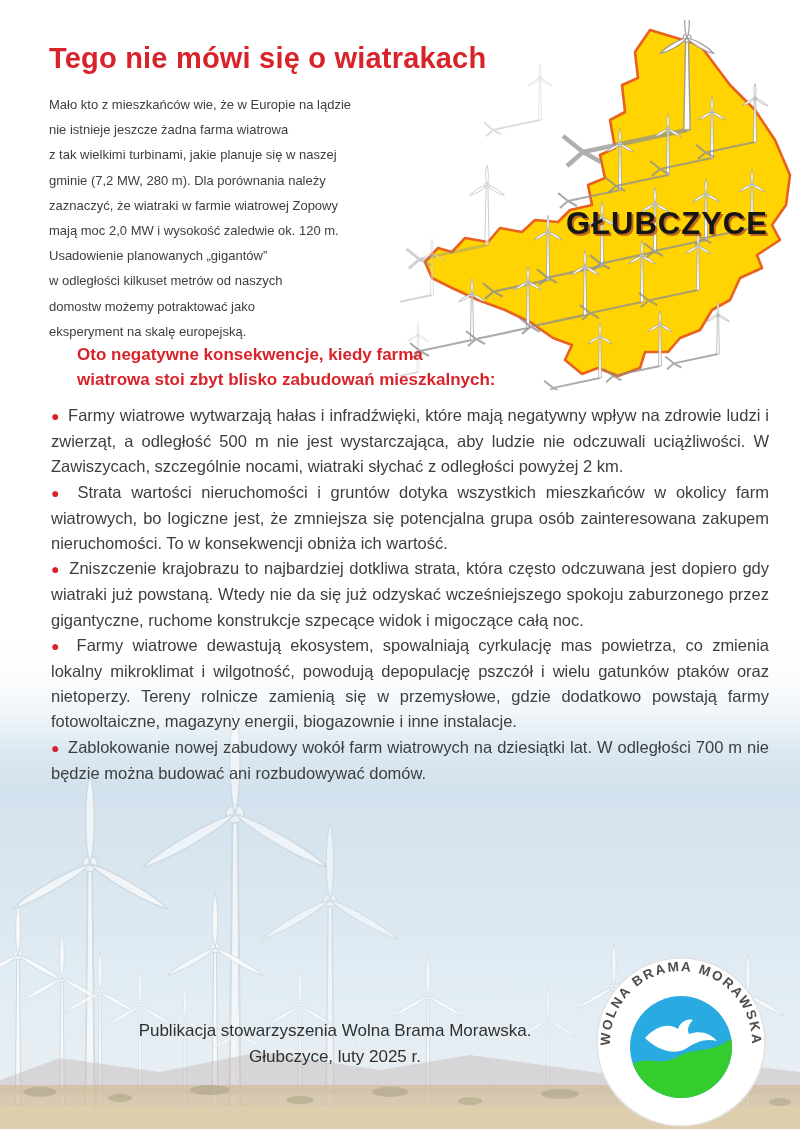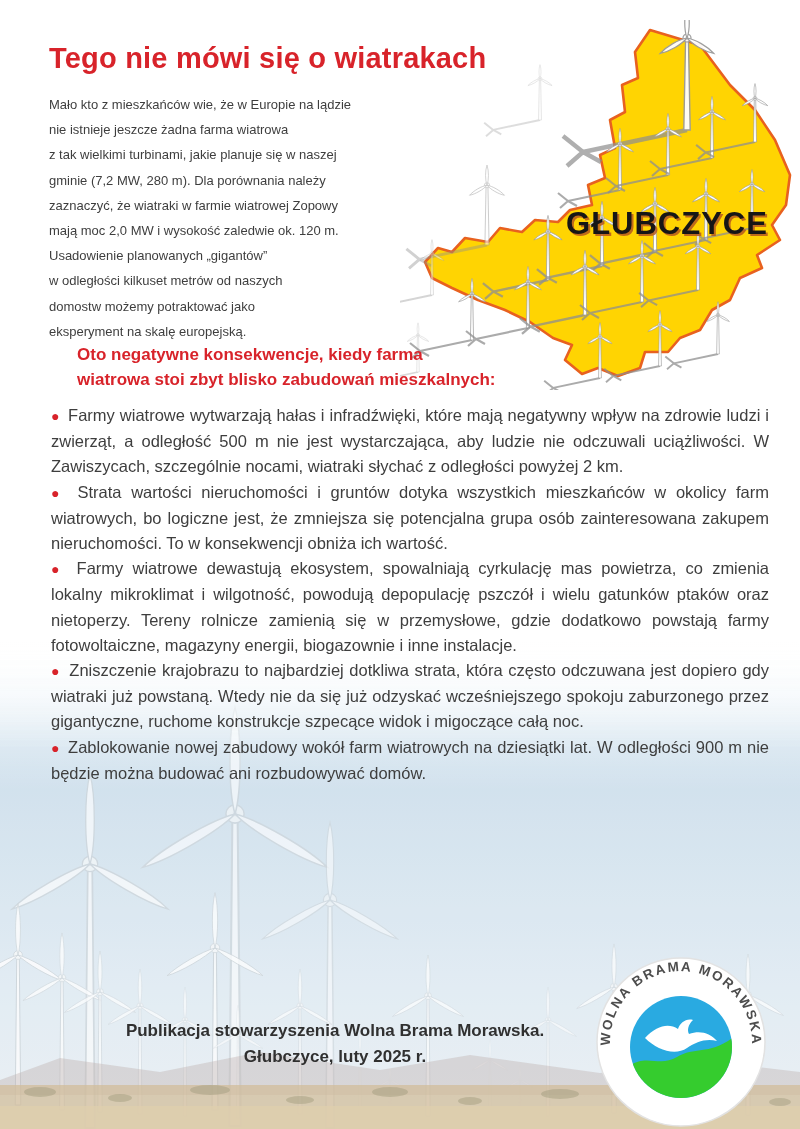--- a/index.html
+++ b/index.html
@@ -38,21 +38,21 @@
   }
   #bullets{
     left:51px;top:391px;width:718px;z-index:2;margin-top:12px;
   }
   #bullets p{
     margin:0;font-size:16.5px;line-height:25.2px;text-align:justify;color:var(--body-text);
   }
   #bullets .dot{color:var(--accent-red);font-size:14px;letter-spacing:2px}
   #footer{
     left:45px;top:1018px;width:580px;z-index:2;text-align:center;
-    font-size:17px;font-weight:bold;line-height:26px;color:#303030;white-space:pre-line;
+    font-size:17px;font-weight:normal;line-height:26px;color:#303030;white-space:pre-line;
   }
   
   #logo{left:595px;top:956px;width:172px;height:172px;z-index:3}
   svg{display:block}
   text{font-family:"Liberation Sans", sans-serif}
 </style>
 </head>
 <body>
 
 <svg id="photo" class="layer" viewBox="0 0 800 489" preserveAspectRatio="none" aria-hidden="true">
@@ -183,23 +183,23 @@
 w odległości kilkuset metrów od naszych
 domostw możemy potraktować jako
 eksperyment na skalę europejską.</div>
 
 <div id="subhead" class="layer">Oto negatywne konsekwencje, kiedy farma
 wiatrowa stoi zbyt blisko zabudowań mieszkalnych:</div>
 
 <div id="bullets" class="layer">
     <p><span class="dot">● </span><span>Farmy wiatrowe wytwarzają hałas i infradźwięki, które mają negatywny wpływ na zdrowie ludzi i zwierząt, a odległość 500 m nie jest wystarczająca, aby ludzie nie odczuwali uciążliwości. W Zawiszycach, szczególnie nocami, wiatraki słychać z odległości powyżej 2 km.</span></p>
     <p><span class="dot">● </span><span>Strata wartości nieruchomości i gruntów dotyka wszystkich mieszkańców w okolicy farm wiatrowych, bo logiczne jest, że zmniejsza się potencjalna grupa osób zainteresowana zakupem nieruchomości. To w konsekwencji obniża ich wartość.</span></p>
+    <p><span class="dot">● </span><span>Zniszczenie krajobrazu to najbardziej dotkliwa strata, która często odczuwana jest dopiero gdy wiatraki już powstaną. Wtedy nie da się już odzyskać wcześniejszego spokoju zaburzonego przez gigantyczne, ruchome konstrukcje szpecące widok i migoczące całą noc.</span></p>
     <p><span class="dot">● </span><span>Farmy wiatrowe dewastują ekosystem, spowalniają cyrkulację mas powietrza, co zmienia lokalny mikroklimat i wilgotność, powodują depopulację pszczół i wielu gatunków ptaków oraz nietoperzy. Tereny rolnicze zamienią się w przemysłowe, gdzie dodatkowo powstają farmy fotowoltaiczne, magazyny energii, biogazownie i inne instalacje.</span></p>
-    <p><span class="dot">● </span><span>Zniszczenie krajobrazu to najbardziej dotkliwa strata, która często odczuwana jest dopiero gdy wiatraki już powstaną. Wtedy nie da się już odzyskać wcześniejszego spokoju zaburzonego przez gigantyczne, ruchome konstrukcje szpecące widok i migoczące całą noc.</span></p>
-    <p><span class="dot">● </span><span>Zablokowanie nowej zabudowy wokół farm wiatrowych na dziesiątki lat. W odległości 900 m nie będzie można budować ani rozbudowywać domów.</span></p>
+    <p><span class="dot">● </span><span>Zablokowanie nowej zabudowy wokół farm wiatrowych na dziesiątki lat. W odległości 700 m nie będzie można budować ani rozbudowywać domów.</span></p>
   </div>
 
 <div id="footer" class="layer">Publikacja stowarzyszenia Wolna Brama Morawska.
 Głubczyce, luty 2025 r.</div>
 
 <svg id="logo" class="layer" viewBox="-86 -86 172 172" aria-hidden="true">
   <defs>
     <path id="arc" d="M -66,26 A 70.9,70.9 0 1 1 66,26" fill="none"></path>
     <clipPath id="inner">
         <circle cx="0" cy="5" r="51"></circle>

